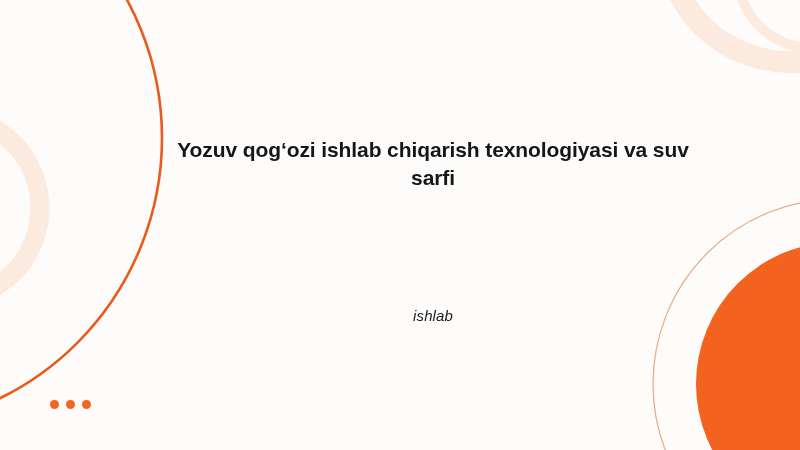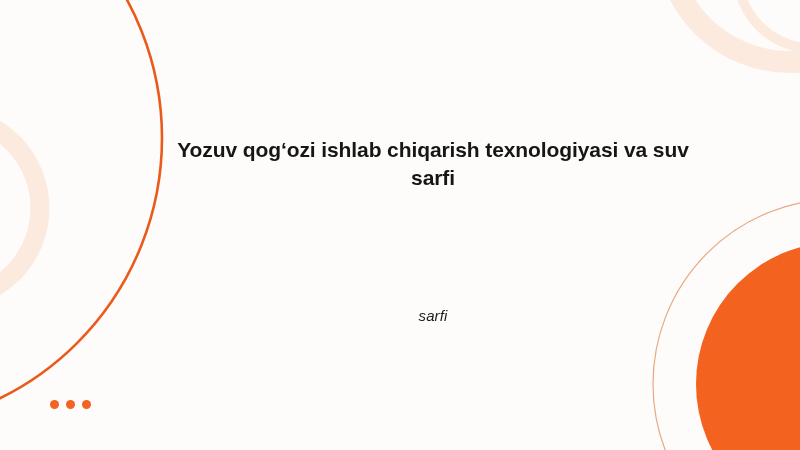--- a/index.html
+++ b/index.html
@@ -103,16 +103,16 @@
   </svg>
 
   <div class="dots">
     <span class="dot"></span>
     <span class="dot"></span>
     <span class="dot"></span>
   </div>
 
   <div class="content">
     <div class="title">Yozuv qog‘ozi ishlab chiqarish texnologiyasi va suv sarfi</div>
-    <div class="subtitle">sarfi</div>
+    <div class="subtitle">ishlab</div>
   </div>
 
 </div>
 
 </body></html>

